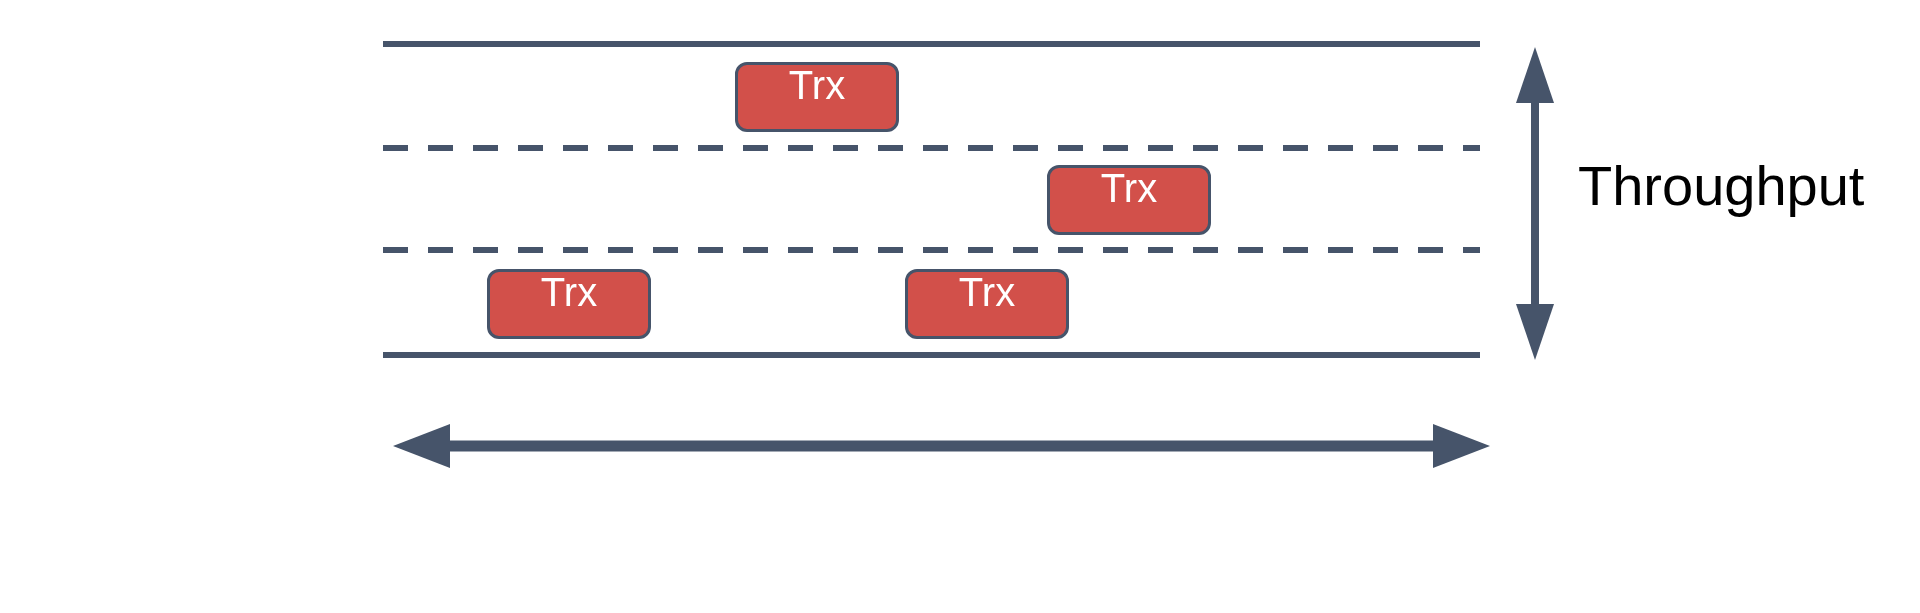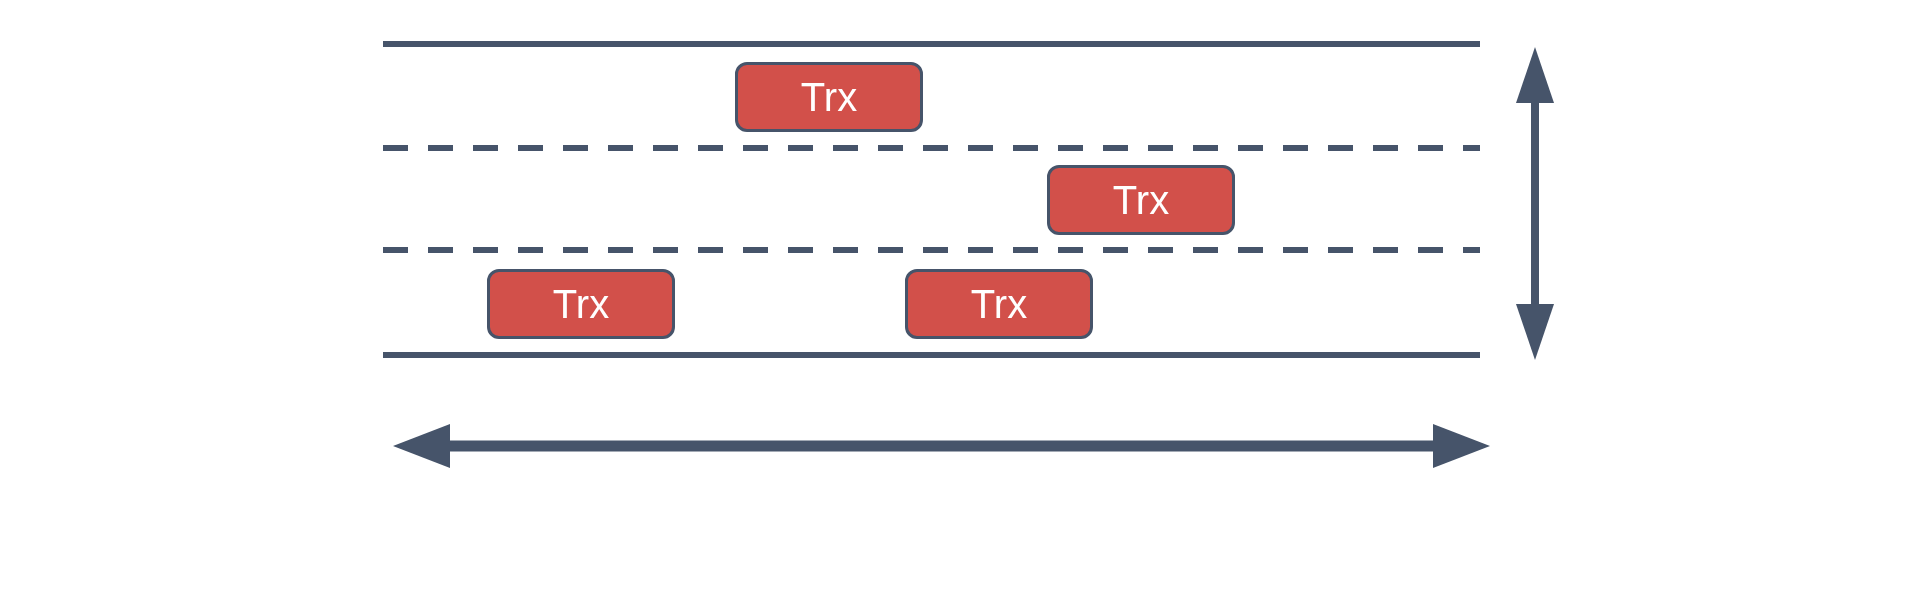--- a/index.html
+++ b/index.html
@@ -46,27 +46,26 @@
     stroke: var(--line);
     stroke-width: 11;
     fill: none;
   }
   .arrow-head {
     fill: var(--line);
     stroke: none;
   }
   .trx-box {
     position: absolute;
-    width: 188px;
+    width: 164px;
     height: 70px;
     background: var(--box-fill);
     border: 3px solid var(--box-border);
     border-radius: 12px;
     display: flex;
-    align-items: center;
     justify-content: center;
   }
   .trx-box span {
     color: var(--box-text);
     font-size: 40px;
     line-height: 1;
   }
   .axis-label {
     position: absolute;
     color: var(--label-text);
@@ -116,14 +115,15 @@
   <div class="trx-box" style="left:1047px; top:165px;">
     <span>Trx</span>
   </div>
   <div class="trx-box" style="left:487px;  top:269px;">
     <span>Trx</span>
   </div>
   <div class="trx-box" style="left:905px;  top:269px;">
     <span>Trx</span>
   </div>
 
+  <div class="axis-label throughput">Throughput</div>
 
 </div>
 
 </body></html>

